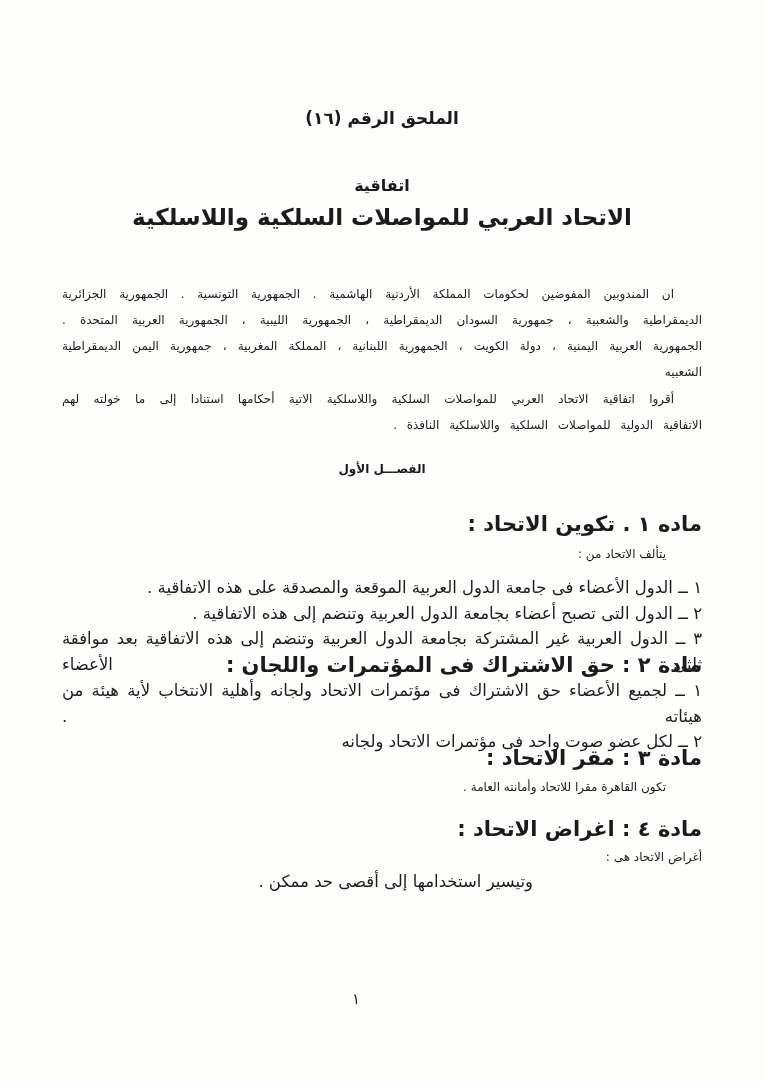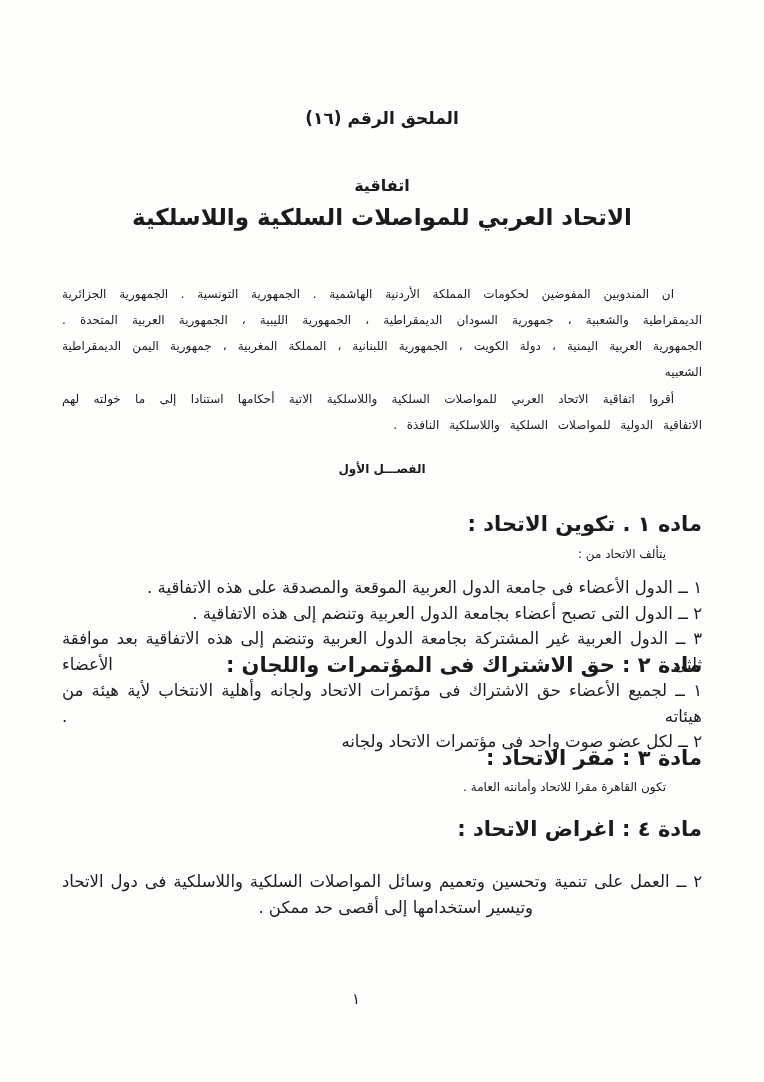--- a/index.html
+++ b/index.html
@@ -83,20 +83,20 @@
   <div class="abs h-art a2h">مادة ٢ : حق الاشتراك فى المؤتمرات واللجان :</div>
   <div class="abs items a2items">
     <div class="line-j">١ ــ لجميع الأعضاء حق الاشتراك فى مؤتمرات الاتحاد ولجانه وأهلية الانتخاب لأية هيئة من هيئاته .</div>
     <div class="line-r">٢ ــ لكل عضو صوت واحد فى مؤتمرات الاتحاد ولجانه</div>
   </div>
 
   <div class="abs h-art a3h">مادة ٣ : مقر الاتحاد :</div>
   <div class="abs para a3b line-r ind36">تكون القاهرة مقرا للاتحاد وأمانته العامة .</div>
 
   <div class="abs h-art a4h">مادة ٤ : اغراض الاتحاد :</div>
+  <div class="abs para a4i line-r">أغراض الاتحاد هى :</div>
   <div class="abs items a4items">
-    <div class="line-j">٢ ــ العمل على تنمية وتحسين وتعميم وسائل المواصلات السلكية واللاسلكية فى دول الاتحاد</div>
     <div class="line-r ind170">وتيسير استخدامها إلى أقصى حد ممكن .</div>
   </div>
 
   <div class="pagenum">١</div>
 
 </div>
 
 </body></html>

